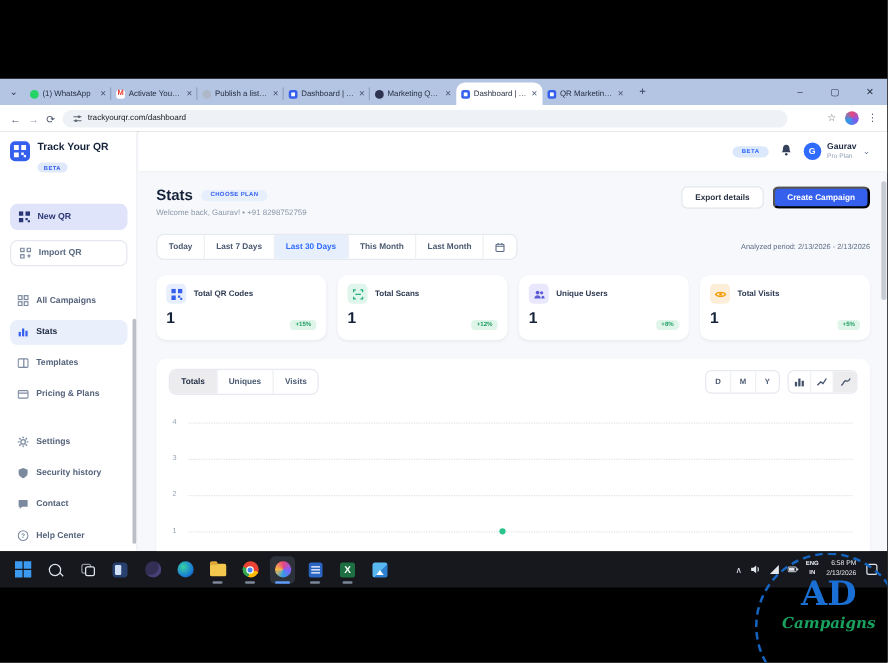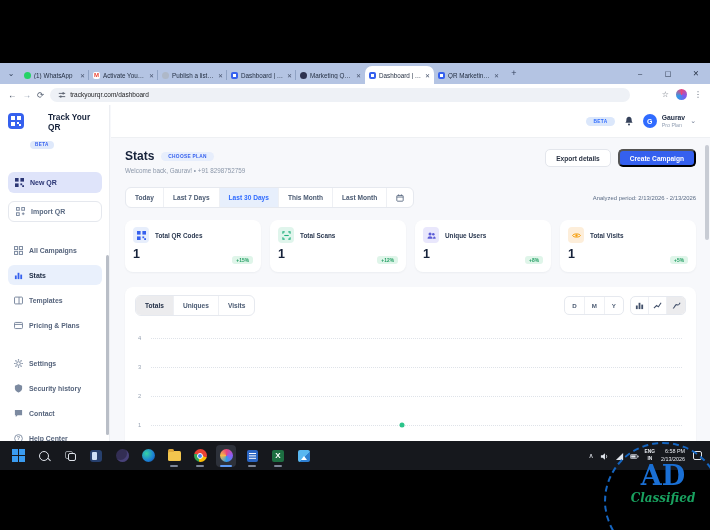--- a/index.html
+++ b/index.html
@@ -56,21 +56,21 @@
 
   
   .sidebar { position:absolute; left:0; top:0; width:110px; height:336px; background:#fff;
     border-right:1px solid #eceef2; padding:8px 7px 0 8px; }
   .side-scroll { position:absolute; right:0; top:150px; width:3px; height:180px;
     background:#b9bec7; border-radius:2px; }
   .brand-row { display:flex; gap:6px; align-items:flex-start; }
   .brand-ico { width:16px; height:16px; border-radius:4px; background:#3560ee; flex:none;
     display:flex; align-items:center; justify-content:center; }
   .brand-ico svg { width:10px; height:10px; }
-  .brand-name { font-size:8.3px; font-weight:bold; color:#16223a; line-height:1.15;margin-left:18px; }
+  .brand-name { font-size:8.3px; font-weight:bold; color:#16223a; line-height:1.15; }
   .beta-pill { display:inline-block; margin-top:3px; background:#dfe9fb; color:#3560ee;
     font-size:4.6px; font-weight:bold; padding:1.5px 5px; border-radius:6px; letter-spacing:.4px; }
   .side-btn { display:flex; align-items:center; gap:6px; height:21px; border-radius:6px;
     padding:0 7px; margin-top:8px; font-size:7px; font-weight:bold; }
   .side-btn.primary { background:#dfe4fa; color:#2b3674; margin-top:22px; }
   .side-btn.secondary { background:#fff; border:1px solid #e5e8ee; color:#5b6b83; }
   .side-item { display:flex; align-items:center; gap:6px; height:20px; border-radius:6px;
     padding:0 6px; margin-top:5px; font-size:6.9px; font-weight:bold; color:#56647c; }
   .side-item.active { background:#e9f0fc; color:#1d2a42; }
   .side-item.active svg { color:#3560ee; }
@@ -654,16 +654,16 @@
       <div class="tb-clock">
         <div>6:58 PM</div>
         <div>2/13/2026</div>
       </div>
       <span class="tb-note"></span>
     </div>
   </div>
 
   <div class="watermark">
     <div class="wm-ad">AD</div>
-    <div class="wm-cl">Classified</div>
+    <div class="wm-cl">Campaigns</div>
   </div>
 
 </div>
 
 </body></html>

